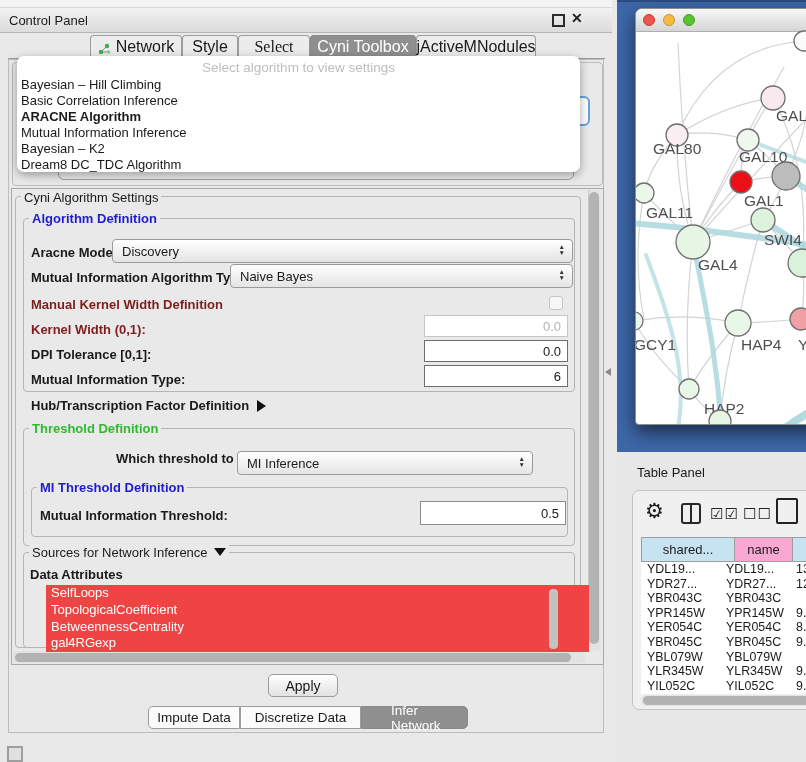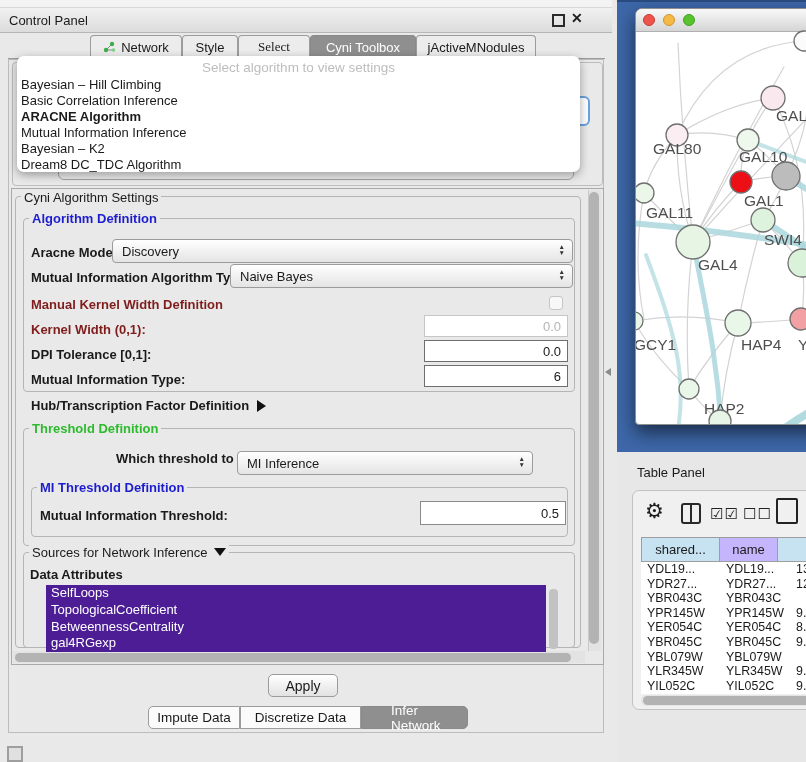--- a/index.html
+++ b/index.html
@@ -7,21 +7,21 @@
         font-family:"Liberation Sans",sans-serif;color:#1a1a1a;}
   .abs{position:absolute;}
   
   .topstrip{left:0;top:0;width:612px;height:7px;background:#f3f3f3;border-bottom:1px solid #d8d8d8;}
   .titlebar{left:0;top:8px;width:612px;height:24px;background:linear-gradient(#f1f1f1,#dcdcdc);
             border-bottom:1px solid #b5b5b5;}
   .cp-title{left:9px;top:13px;font-size:13px;}
   .float-btn{left:552px;top:14px;width:9px;height:9px;border:2px solid #2b2b2b;background:transparent;}
   .close-btn{left:571px;top:10px;font-size:14px;font-weight:bold;color:#1c1c1c;}
   .tab{top:35px;height:23px;border:1px solid #9c9c9c;border-bottom:none;border-radius:4px 4px 0 0;
-       font-size:13px;display:flex;align-items:center;justify-content:center;background:#ececec;box-sizing:border-box;}
+       font-size:16px;display:flex;align-items:center;justify-content:center;background:#ececec;box-sizing:border-box;}
   .tab.sel{background:#8f8f8f;color:#fff;border-color:#898989;}
   .tabline{left:8px;top:58px;width:597px;height:1px;background:#9c9c9c;}
   .mainpanel{left:8px;top:59px;width:596px;height:674px;border:1px solid #bcbcbc;background:#e9e9e9;box-sizing:border-box;}
   
   .frag-group{left:12px;top:62px;width:591px;height:124px;border:1px solid #bcbcbc;border-radius:4px;box-sizing:border-box;}
   .frag-combo-big{left:58px;top:158px;width:516px;height:22px;border:1px solid #a3a3a3;border-radius:6px;
                   background:linear-gradient(#fbfbfb,#e9e9e9);box-sizing:border-box;}
   .frag-combo-blue{left:552px;top:96px;width:38px;height:30px;border:2px solid #69a2de;border-radius:6px;
                    background:#fff;box-sizing:border-box;}
   
@@ -42,21 +42,21 @@
   .chip.green{color:#2dbb2d;font-weight:bold;}
   .lbl{font-size:13px;font-weight:bold;white-space:nowrap;}
   .lbl.dis{color:#7f1d1d;}
   .combo{border:1px solid #9b9b9b;border-radius:4px;background:linear-gradient(#ffffff,#e4e4e4);
          font-size:13px;display:flex;align-items:center;padding-left:9px;box-sizing:border-box;}
   .arrows{position:absolute;right:7px;top:4px;display:flex;flex-direction:column;align-items:center;}
   .arrows span{font-size:6.5px;line-height:5.5px;color:#333;}
   .fld{background:#fff;font-size:13px;display:flex;align-items:center;justify-content:flex-end;
        padding-right:6px;box-sizing:border-box;}
   .chk{width:14px;height:14px;border:1px solid #c6c6c6;border-radius:3px;background:#f7f7f7;box-sizing:border-box;}
-  .attrlist{left:46px;top:585px;width:500px;height:67px;background:#4c1d95;overflow:hidden;}
+  .attrlist{left:46px;top:585px;width:543px;height:67px;background:#ef4444;overflow:hidden;}
   .attritem{height:16.75px;line-height:16.75px;font-size:13px;color:#fff;padding-left:5px;white-space:nowrap;}
   .listthumb{left:549px;top:589px;width:9px;height:60px;background:#c2c2c2;border-radius:4px;}
   .btn{border:1px solid #9b9b9b;border-radius:5px;background:linear-gradient(#ffffff,#e2e2e2);
        font-size:14px;display:flex;align-items:center;justify-content:center;box-sizing:border-box;}
   .seg{top:706px;height:23px;border:1px solid #9c9c9c;background:#fbfbfb;font-size:13.5px;
        display:flex;align-items:center;justify-content:center;box-sizing:border-box;}
   .seg.first{border-radius:5px 0 0 5px;}
   .seg.last{border-radius:0 5px 5px 0;padding-left:29px;}
   .seg.sel{background:#8f8f8f;color:#fff;border-color:#8a8a8a;}
   .tri-right{display:inline-block;width:0;height:0;border-top:6px solid transparent;border-bottom:6px solid transparent;
@@ -315,22 +315,22 @@
   <div class="abs tp">
     <div class="abs tp-title">Table Panel</div>
     <div class="abs tp-box">
       <div class="abs gear">⚙</div>
       <div class="abs colicon"></div>
       <div class="abs chkpair" style="left:77px;">☑☑</div>
       <div class="abs chkpair" style="left:110px;">☐☐</div>
       <div class="abs pageicon"></div>
 
       <div class="abs thead">
-        <div class="th" style="width:79px;background:#c7e3f1;">shared...</div>
-        <div class="th" style="width:58px;background:#c4b5fd;">name</div>
+        <div class="th" style="width:94px;background:#c7e3f1;">shared...</div>
+        <div class="th" style="width:58px;background:#f9a8d4;">name</div>
         <div class="th" style="width:46px;background:#c7e3f1;"></div>
       </div>
 
       <div class="abs tbody">
         <div class="trow">
             <span class="td" style="width:73px;padding-left:6px;">YDL19...</span>
             <span class="td" style="width:66px;padding-left:6px;">YDL19...</span>
             <span class="td" style="width:42px;padding-left:4px;">13</span>
           </div>
         <div class="trow">

